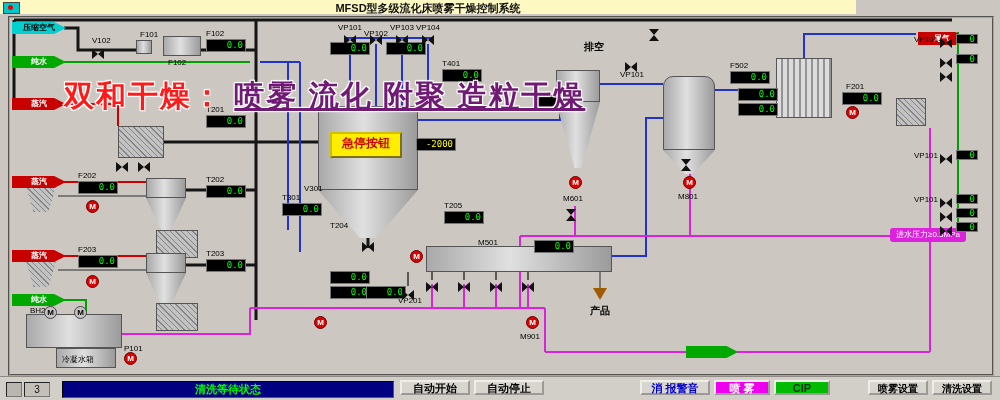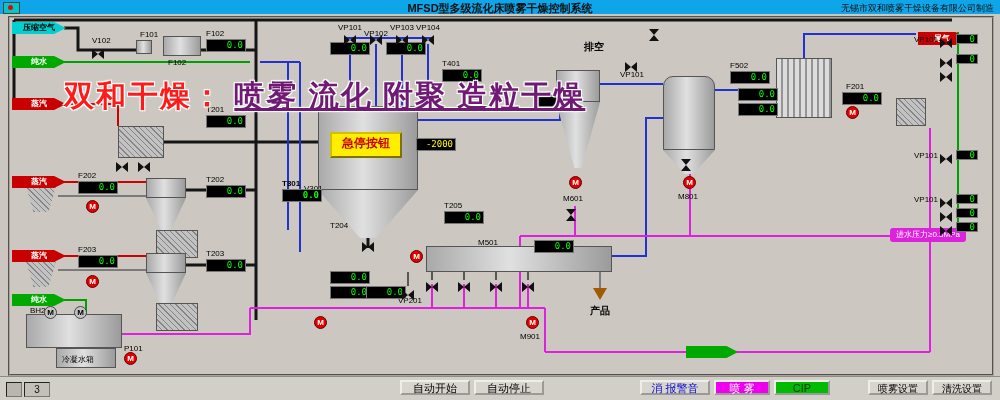--- a/index.html
+++ b/index.html
@@ -1,19 +1,19 @@
 <!DOCTYPE html>
 <html><head>
 <meta charset="utf-8">
 <style>
   html,body{margin:0;padding:0;}
   body{width:1000px;height:400px;position:relative;overflow:hidden;
        background:#cbc7c0;font-family:"Liberation Sans",sans-serif;color:#111;}
   
-  .titlebar{position:absolute;left:0;top:0;width:1000px;height:14px;background:#0ea5e9;z-index:6;}
+  .titlebar{position:absolute;left:0;top:0;width:856px;height:14px;background:#fef9c3;z-index:6;}
   .app-icon{position:absolute;left:3px;top:2px;width:15px;height:10px;background:#00c8c8;border:1px solid #444;}
   .app-icon::after{content:"";position:absolute;left:4px;top:2px;width:5px;height:5px;border-radius:50%;background:#e00;}
   .title{position:absolute;left:0;right:0;top:1px;text-align:center;font-size:11px;font-weight:bold;}
   .manufacturer{position:absolute;right:6px;top:2px;font-size:9px;}
   
   .frame{position:absolute;left:8px;top:16px;width:982px;height:356px;border:2px groove #a8a49d;z-index:0;background:#ccc8c1;}
   svg.pipes{position:absolute;left:0;top:0;z-index:1;}
   .equip{position:absolute;background:linear-gradient(90deg,#a9a9a9,#e0e0e0 45%,#9b9b9b);border:1px solid #555;box-sizing:border-box;z-index:2;}
   .cone{border:none;clip-path:polygon(0 0,100% 0,58% 100%,42% 100%);}
   .trap{border:none;clip-path:polygon(0 0,100% 0,72% 100%,28% 100%);}
@@ -50,37 +50,36 @@
   .wm-blue{color:#701a75;text-decoration:underline;}
   
   .statusbar{position:absolute;left:0;top:376px;width:1000px;height:24px;background:#d2cfc8;
              border-top:1px solid #8f8b84;z-index:6;}
   .corner-icon{position:absolute;left:6px;top:5px;width:14px;height:13px;background:#bab6af;border:1px inset #777;}
   .page-box{position:absolute;left:24px;top:5px;width:24px;height:13px;background:#c4c0b9;border:1px inset #777;
             font-size:10px;text-align:center;line-height:13px;cursor:pointer;}
   .status-strip{position:absolute;left:62px;top:4px;width:330px;height:15px;background:#000080;border:1px inset #555;
                 color:#00ff00;font-size:11px;font-weight:bold;text-align:center;line-height:15px;}
   .hbtn{position:absolute;top:3px;height:15px;border:2px outset #efede8;background:#d8d5ce;
-        font-family:"Liberation Sans",sans-serif;font-size:11px;font-weight:normal;line-height:13px;
+        font-family:"Liberation Sans",sans-serif;font-size:11px;font-weight:bold;line-height:13px;
         text-align:center;cursor:pointer;box-sizing:border-box;padding:0;}
   #btn-auto-start{left:400px;width:70px;}
   #btn-auto-stop{left:474px;width:70px;}
   #btn-mute{left:640px;width:70px;color:#0000cc;}
   #btn-spray{left:714px;width:56px;background:#ee00ee;color:#fff;}
   #btn-cip{left:774px;width:56px;background:#00bb00;color:#003300;}
   #btn-spray-set{left:868px;width:60px;font-size:10px;}
   #btn-clean-set{left:932px;width:60px;font-size:10px;}
 </style>
 </head>
 <body>
 
 <div class="titlebar">
   <span class="app-icon"></span>
   <span class="title">MFSD型多级流化床喷雾干燥控制系统</span>
-  <span class="manufacturer">无锡市双和喷雾干燥设备有限公司制造</span>
 </div>
 
 <div class="frame"></div>
 
 <svg class="pipes" width="1000" height="376">
   <g stroke="#151515" stroke-width="3" fill="none">
     <path d="M14,20 H952"></path>
       <path d="M14,20 V104"></path>
       <path d="M256,20 V320"></path>
     <path d="M186,190 H256"></path>
@@ -217,21 +216,21 @@
     <div class="display" style="left: 386px; top: 42px;">
       <span class="dval">0.0</span>
     </div>
     <div class="display" style="left: 442px; top: 60px;">
       <span class="dlabel">T401</span>
       <span class="dval">0.0</span>
     </div>
     <div class="display" style="left: 416px; top: 138px;">
       <span class="dval" style="color: rgb(255, 255, 0);">-2000</span>
     </div>
-    <div class="display" style="left: 282px; top: 180px; font-weight: bold;">
+    <div class="display" style="left: 282px; top: 194px;">
       <span class="dlabel">T301</span>
       <span class="dval">0.0</span>
     </div>
     <div class="display" style="left: 536px; top: 94px;">
       <span class="dval">0.0</span>
     </div>
     <div class="display" style="left: 730px; top: 62px;">
       <span class="dlabel">F502</span>
       <span class="dval">0.0</span>
     </div>
@@ -381,20 +380,23 @@
   </div>
 
 <div class="watermark">
   <span class="wm-red">双和干燥：</span>
   <span class="wm-blue">喷雾 流化 附聚 造粒干燥</span>
 </div>
 
 <div class="statusbar">
   <div class="corner-icon"></div>
   <div class="page-box">3</div>
+  <div class="status-strip">
+    <span>清洗等待状态</span>
+  </div>
   <button class="hbtn" id="btn-auto-start">自动开始</button>
   <button class="hbtn" id="btn-auto-stop">自动停止</button>
   <button class="hbtn" id="btn-mute">消 报警音</button>
   <button class="hbtn" id="btn-spray">喷 雾</button>
   <button class="hbtn" id="btn-cip">CIP</button>
   <button class="hbtn" id="btn-spray-set">喷雾设置</button>
   <button class="hbtn" id="btn-clean-set">清洗设置</button>
 </div>
 
 </body></html>

